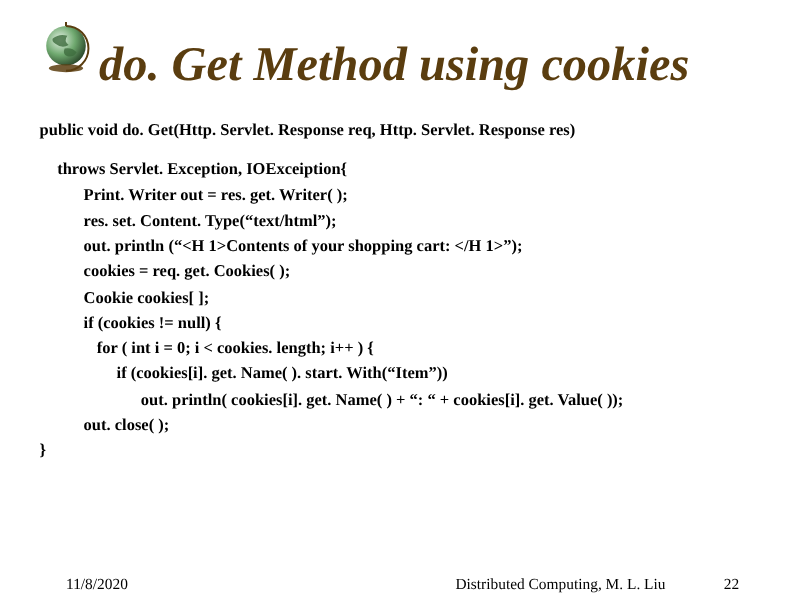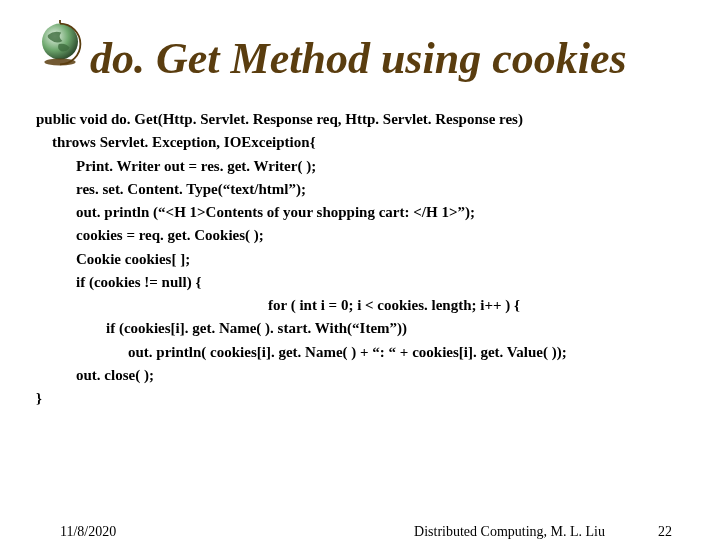--- a/index.html
+++ b/index.html
@@ -45,23 +45,23 @@
   .body {
     position: absolute;
     left: 36px;
     top: 108px;
     width: 664px;
     font-size: 15px;
     font-weight: bold;
     line-height: 1.55;
   }
   .l1 { margin-left: 0px; }
-  .l2 { margin-left: 16px; }
+  .l2 { margin-left: 16px; margin-top: 12px; }
   .l3 { margin-left: 40px; }
-  .l4 { margin-left: 52px; text-align: center; }
+  .l4 { margin-left: 52px; }
   .l5 { margin-left: 70px; }
   .l6 { margin-left: 92px; }
   .footer {
     position: absolute;
     bottom: 16px;
     left: 0;
     width: 720px;
     font-size: 14px;
     font-weight: normal;
   }

